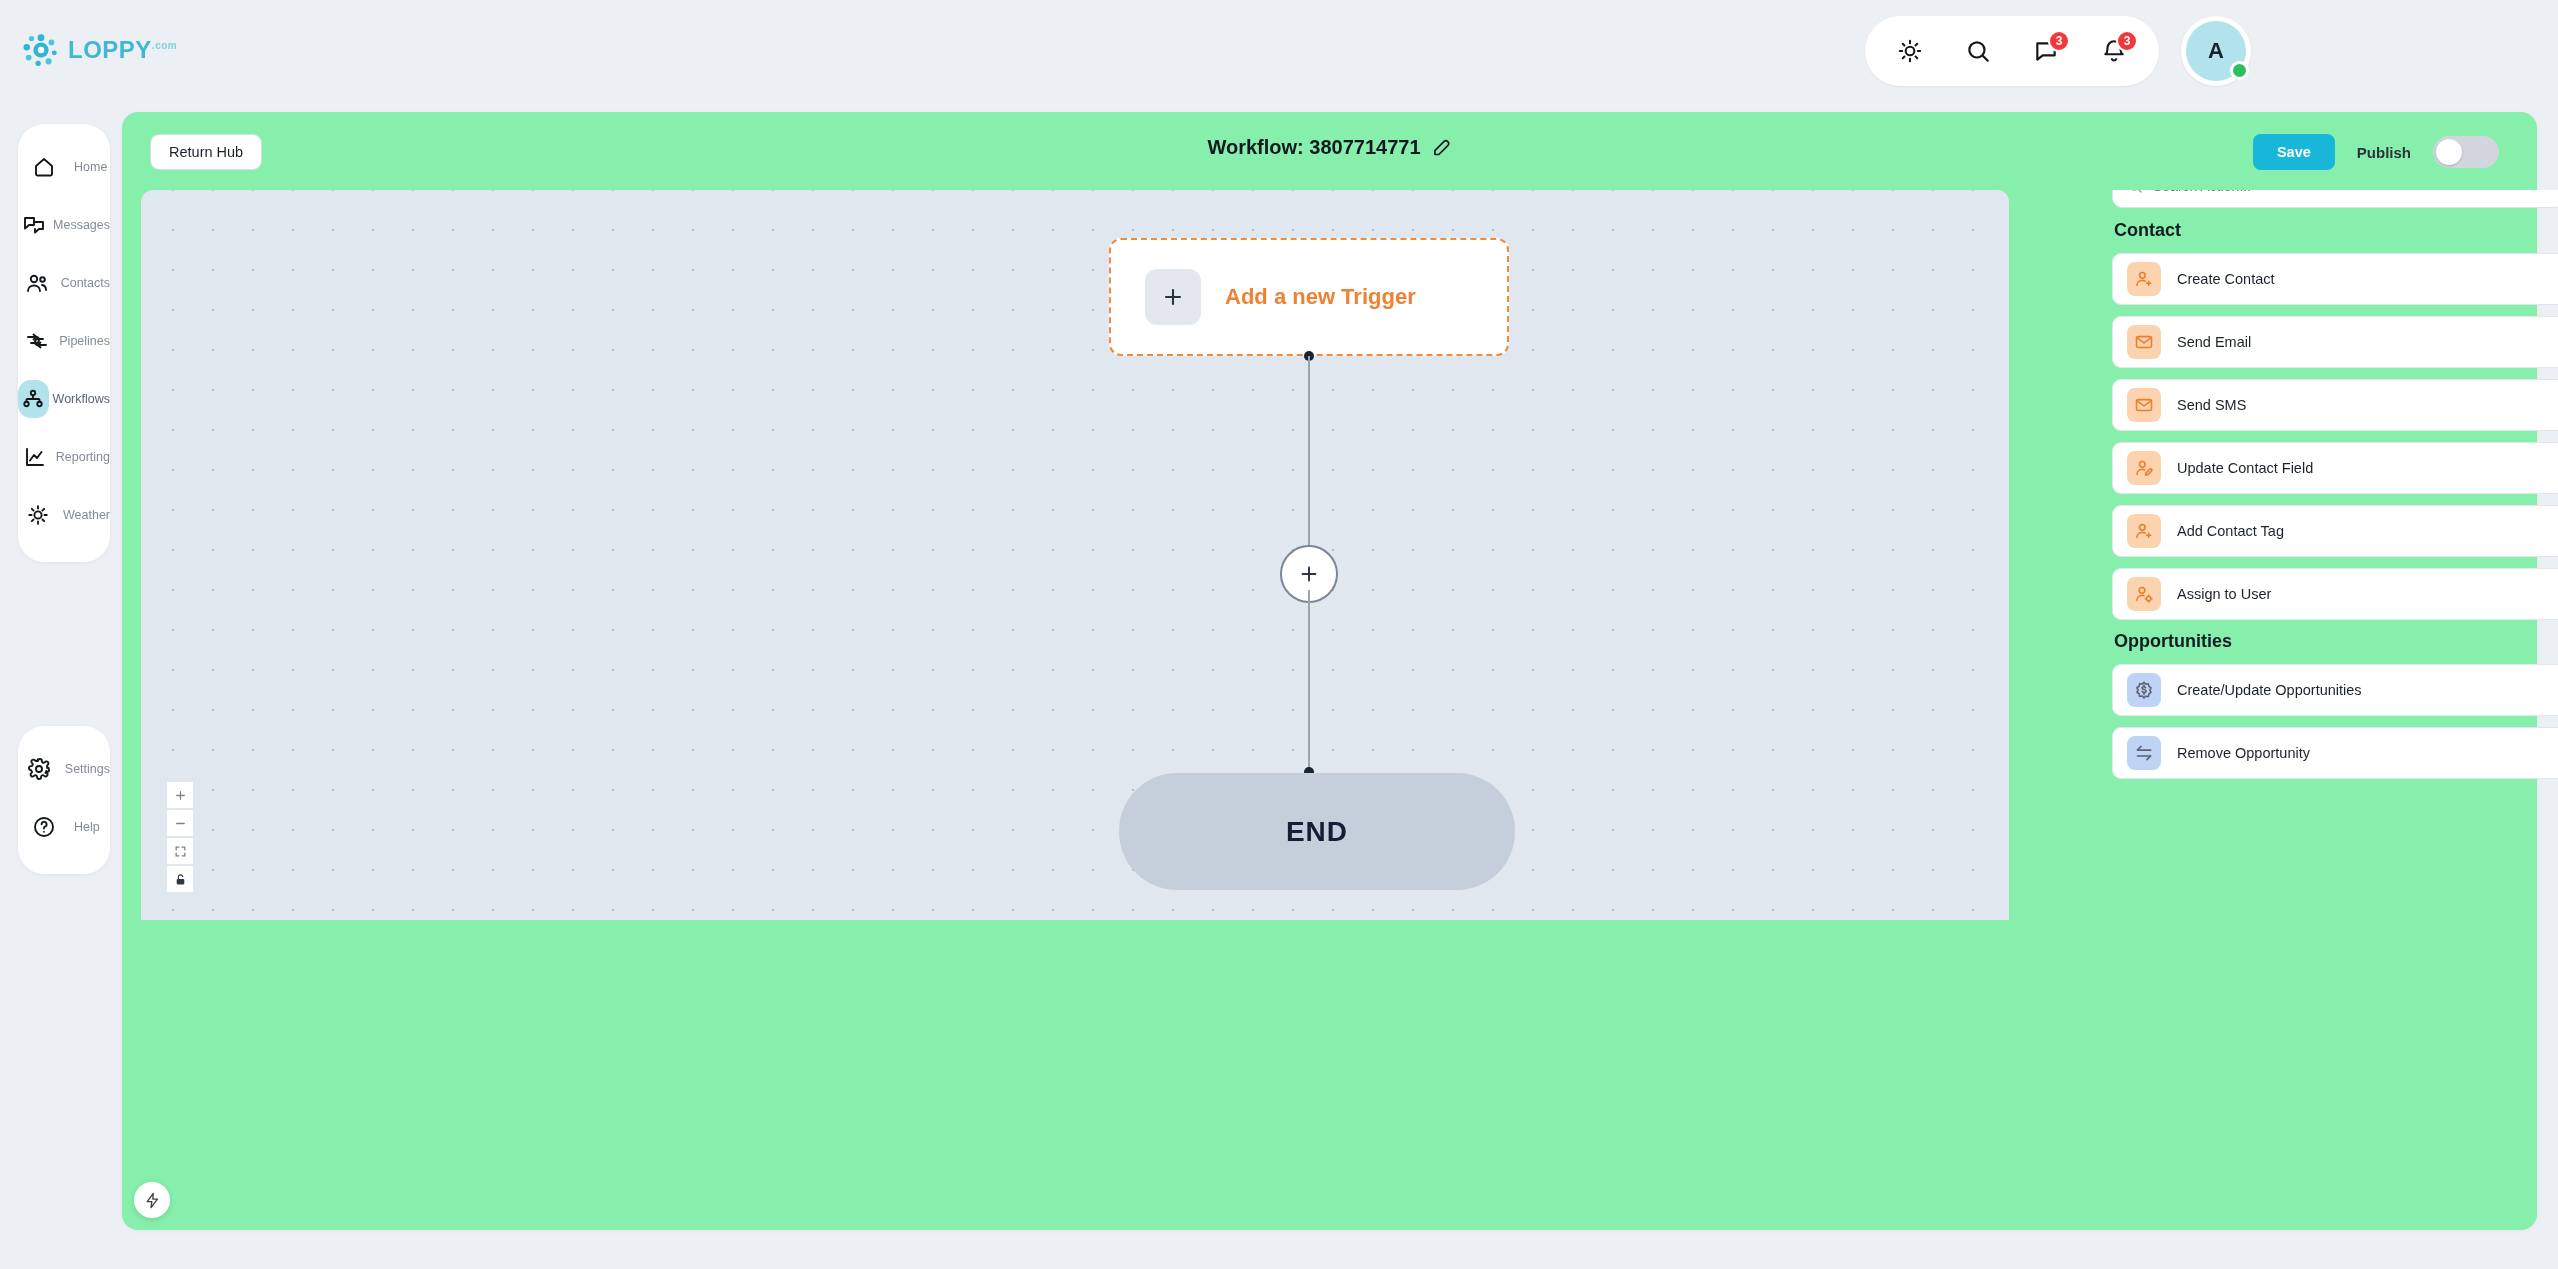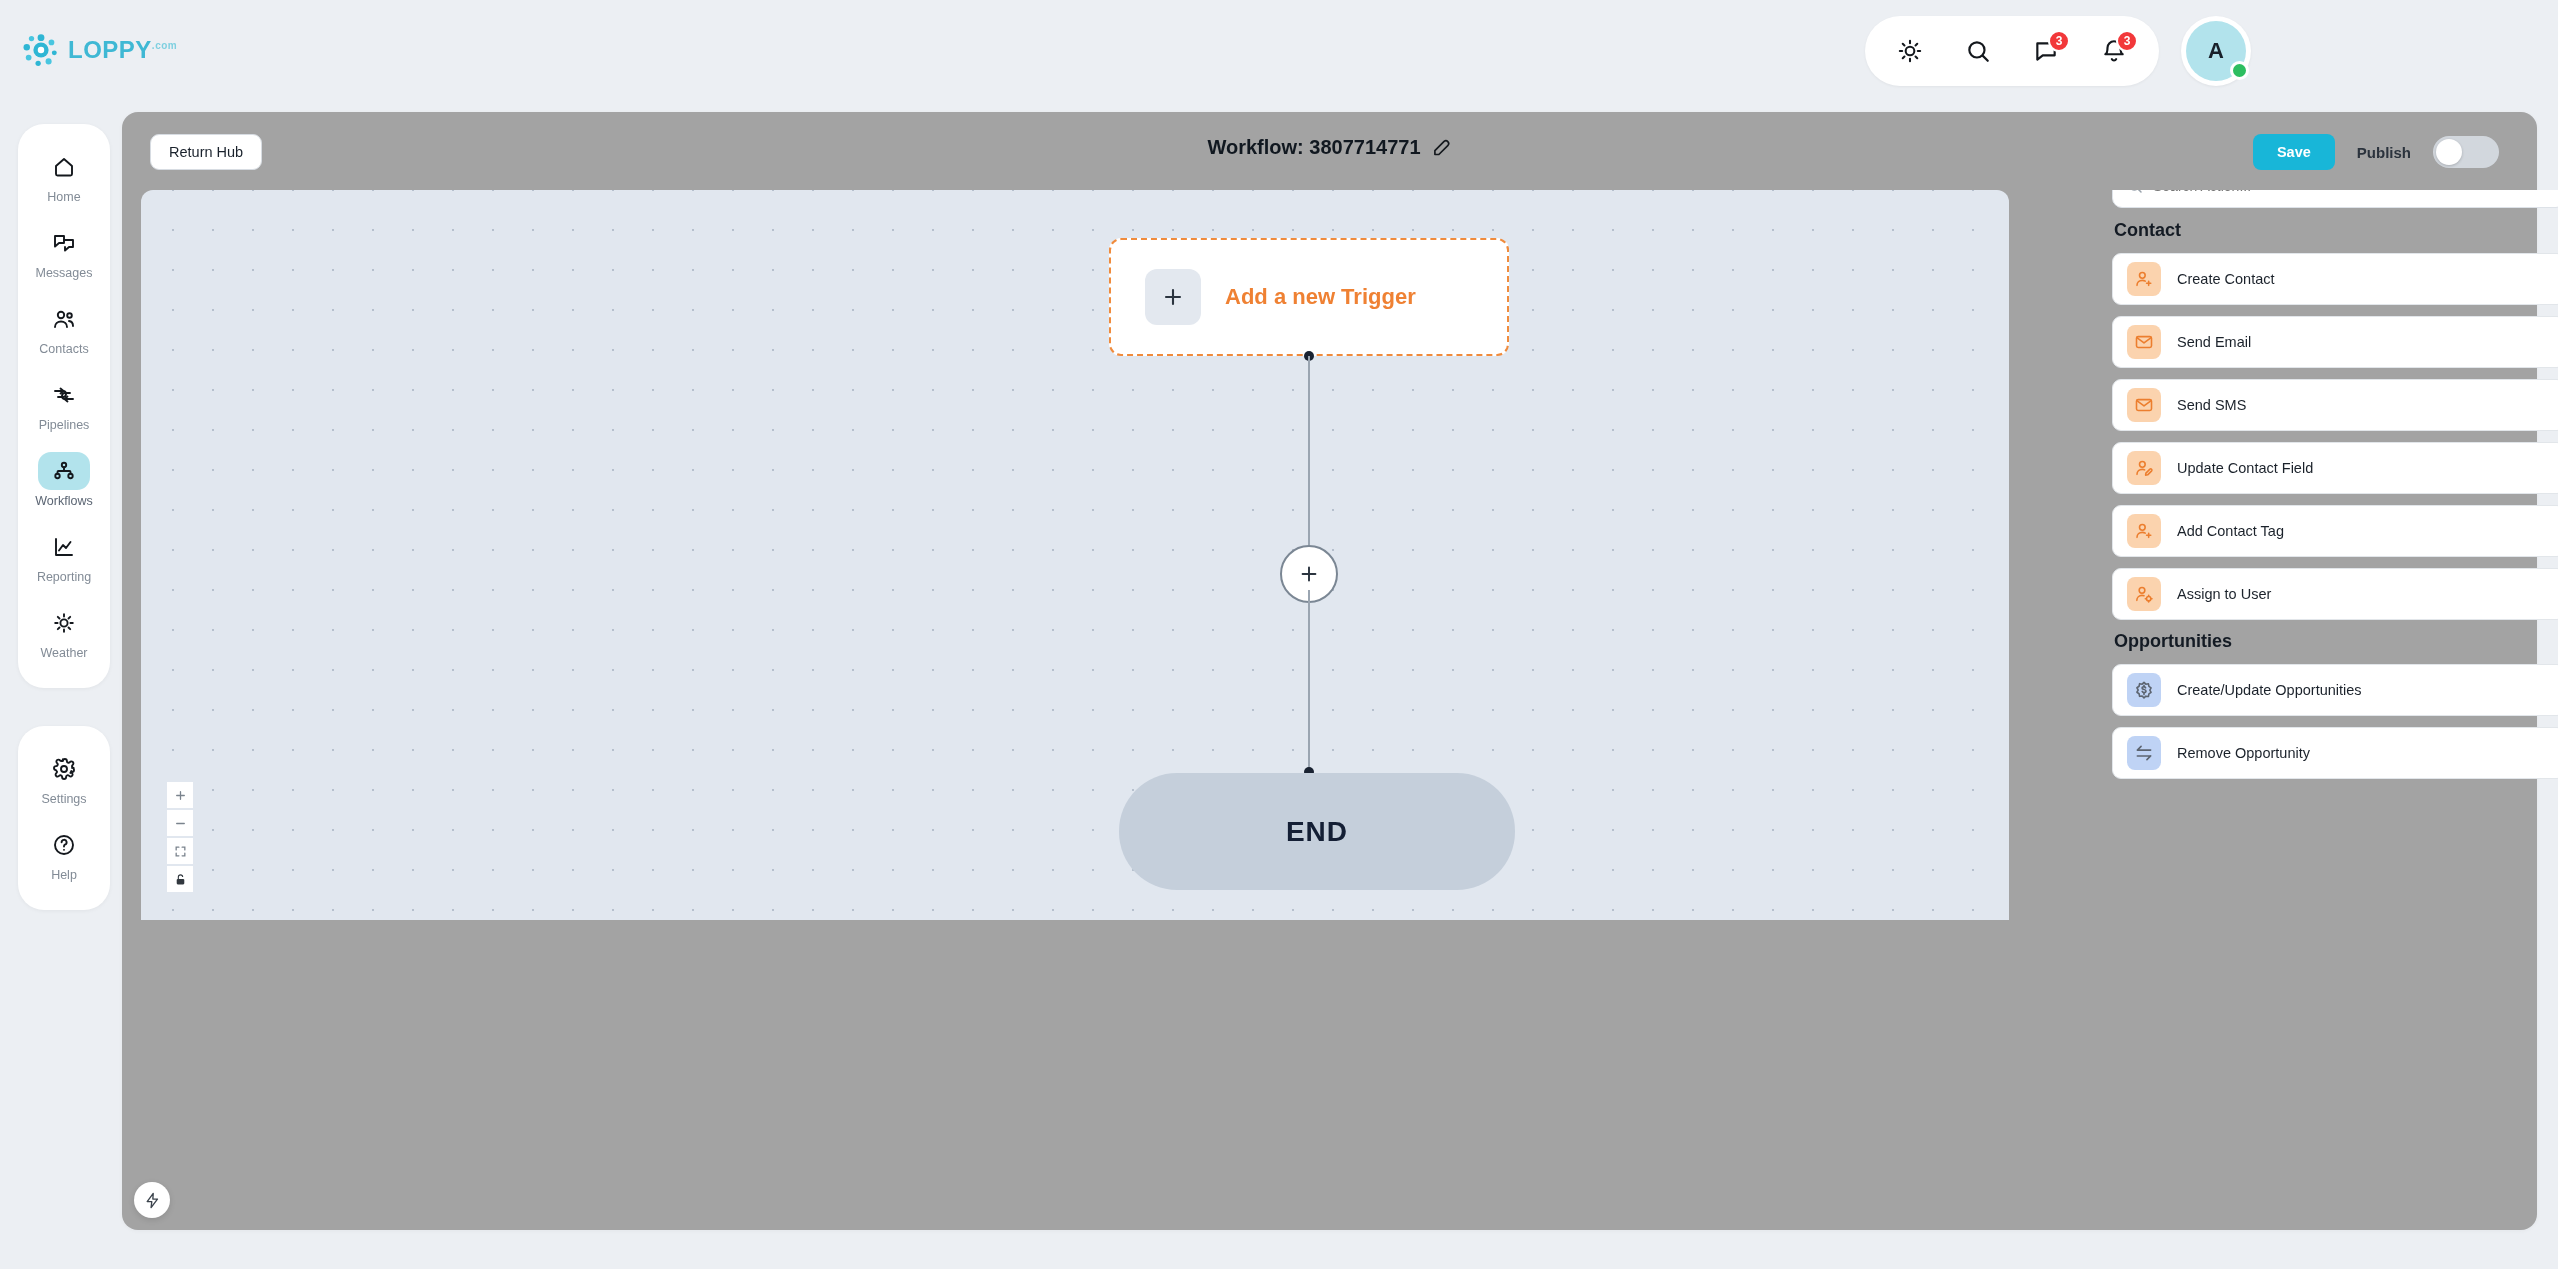--- a/index.html
+++ b/index.html
@@ -67,38 +67,38 @@
   
   .sidebar-group {
     position: absolute; left: 18px; width: 92px;
     background: #fff; border-radius: 26px;
     padding: 18px 0 14px;
     box-shadow: 0 1px 4px rgba(0,0,0,.05);
   }
   #sb-main { top: 124px; }
   #sb-util { top: 726px; }
   .nav-item {
-    display: flex; flex-direction: column; align-items: center;
+    display: flex; flex-direction: row; align-items: center;
     gap: 4px; padding: 6px 0 14px; cursor: pointer; text-decoration: none;
   }
   .nav-ico {
     width: 52px; height: 38px; border-radius: 13px;
     display: flex; align-items: center; justify-content: center;
   }
   .nav-item.active .nav-ico { background: #b2e3ec; }
   .nav-label {
     font-size: 12.5px; color: #828b96; font-weight: 400; white-space: nowrap;
   }
   .nav-item.active .nav-label { color: #5b6573; }
 
   
   .main-card {
     position: absolute; left: 122px; top: 112px;
     width: 2415px; height: 1118px;
-    background: #a3a3a3; border-radius: 16px;
+    background: #86efac; border-radius: 16px;
     box-shadow: 0 1px 4px rgba(0,0,0,.04);
   }
   .wf-header {
     position: relative; height: 78px; width: 100%;
     display: flex; align-items: center;
   }
   .return-hub {
     position: absolute; left: 28px; top: 22px;
     padding: 9px 18px; font-size: 14.5px; color: #1a222c;
     background: #fff; border: 1px solid #d7dce2; border-radius: 9px;

